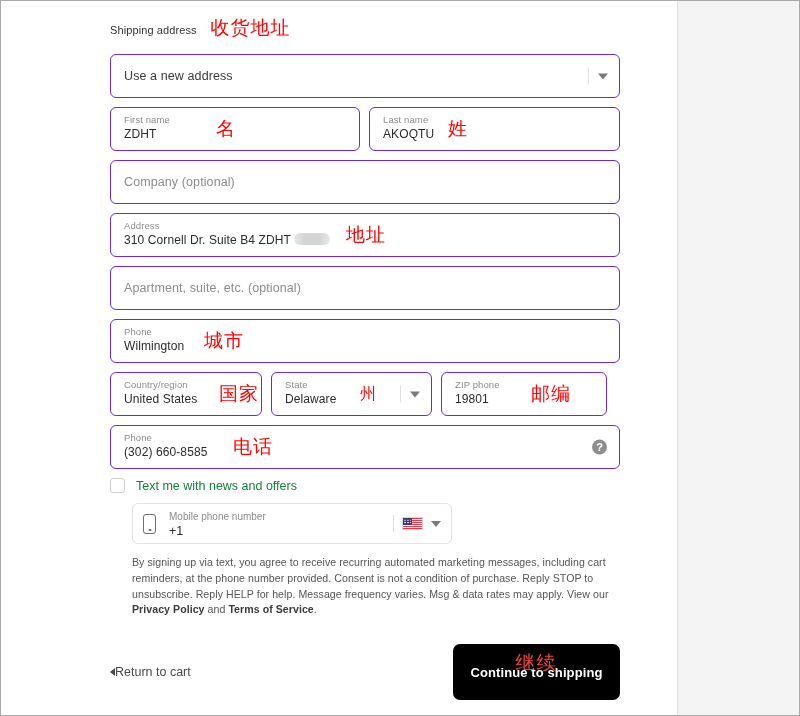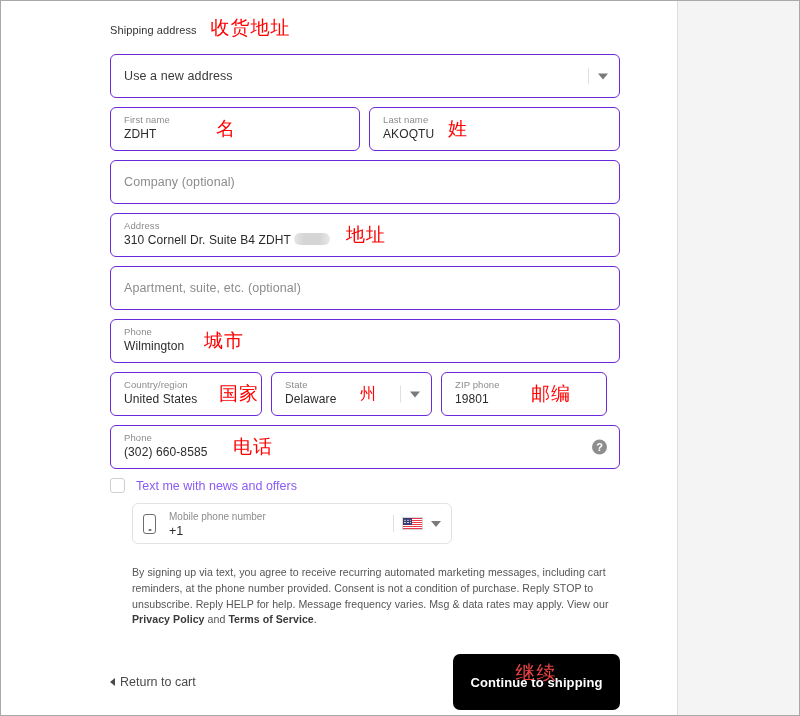--- a/index.html
+++ b/index.html
@@ -175,21 +175,21 @@
   }
   .cbox {
     width: 15px; height: 15px;
     border: 1px solid #cfcfcf;
     border-radius: 3px;
     background: #fff;
     flex: none;
   }
   .cb-label {
     font-size: 12.5px;
-    color: #8b5cf6;
+    color: #15803d;
   }
 
   
   .sms-block { padding-left: 22px; }
 
   .sms-field {
     position: relative;
     width: 320px;
     height: 41px;
     border: 1px solid #e2e2e2;
@@ -251,38 +251,38 @@
   }
   .flag .canton::after {
     content:"";
     position:absolute; inset:1px;
     background:
       radial-gradient(circle at 1px 1px, #fff 0.6px, transparent 0.7px) 0 0/3px 2.4px;
     opacity:.85;
   }
 
   .legal {
-    margin-top: 21px;
+    margin-top: 11px;
     width: 478px;
     font-size: 10.6px;
     line-height: 15.8px;
     color: #555555;
     letter-spacing: .05px;
   }
   .legal b { font-weight: bold; color: #3a3a3a; }
 
   
   .footer {
     display: flex;
     align-items: center;
     justify-content: space-between;
     margin-top: 26px;
   }
   .back-link {
-    display: flex; align-items: center; gap: 5px;
+    display: flex; align-items: center; 
     font-size: 12.5px;
     color: #4a4a4a;
   }
   .back-chev {
     width: 0; height: 0;
     border-top: 4.5px solid transparent;
     border-bottom: 4.5px solid transparent;
     border-right: 5px solid #4a4a4a;
   }
 

